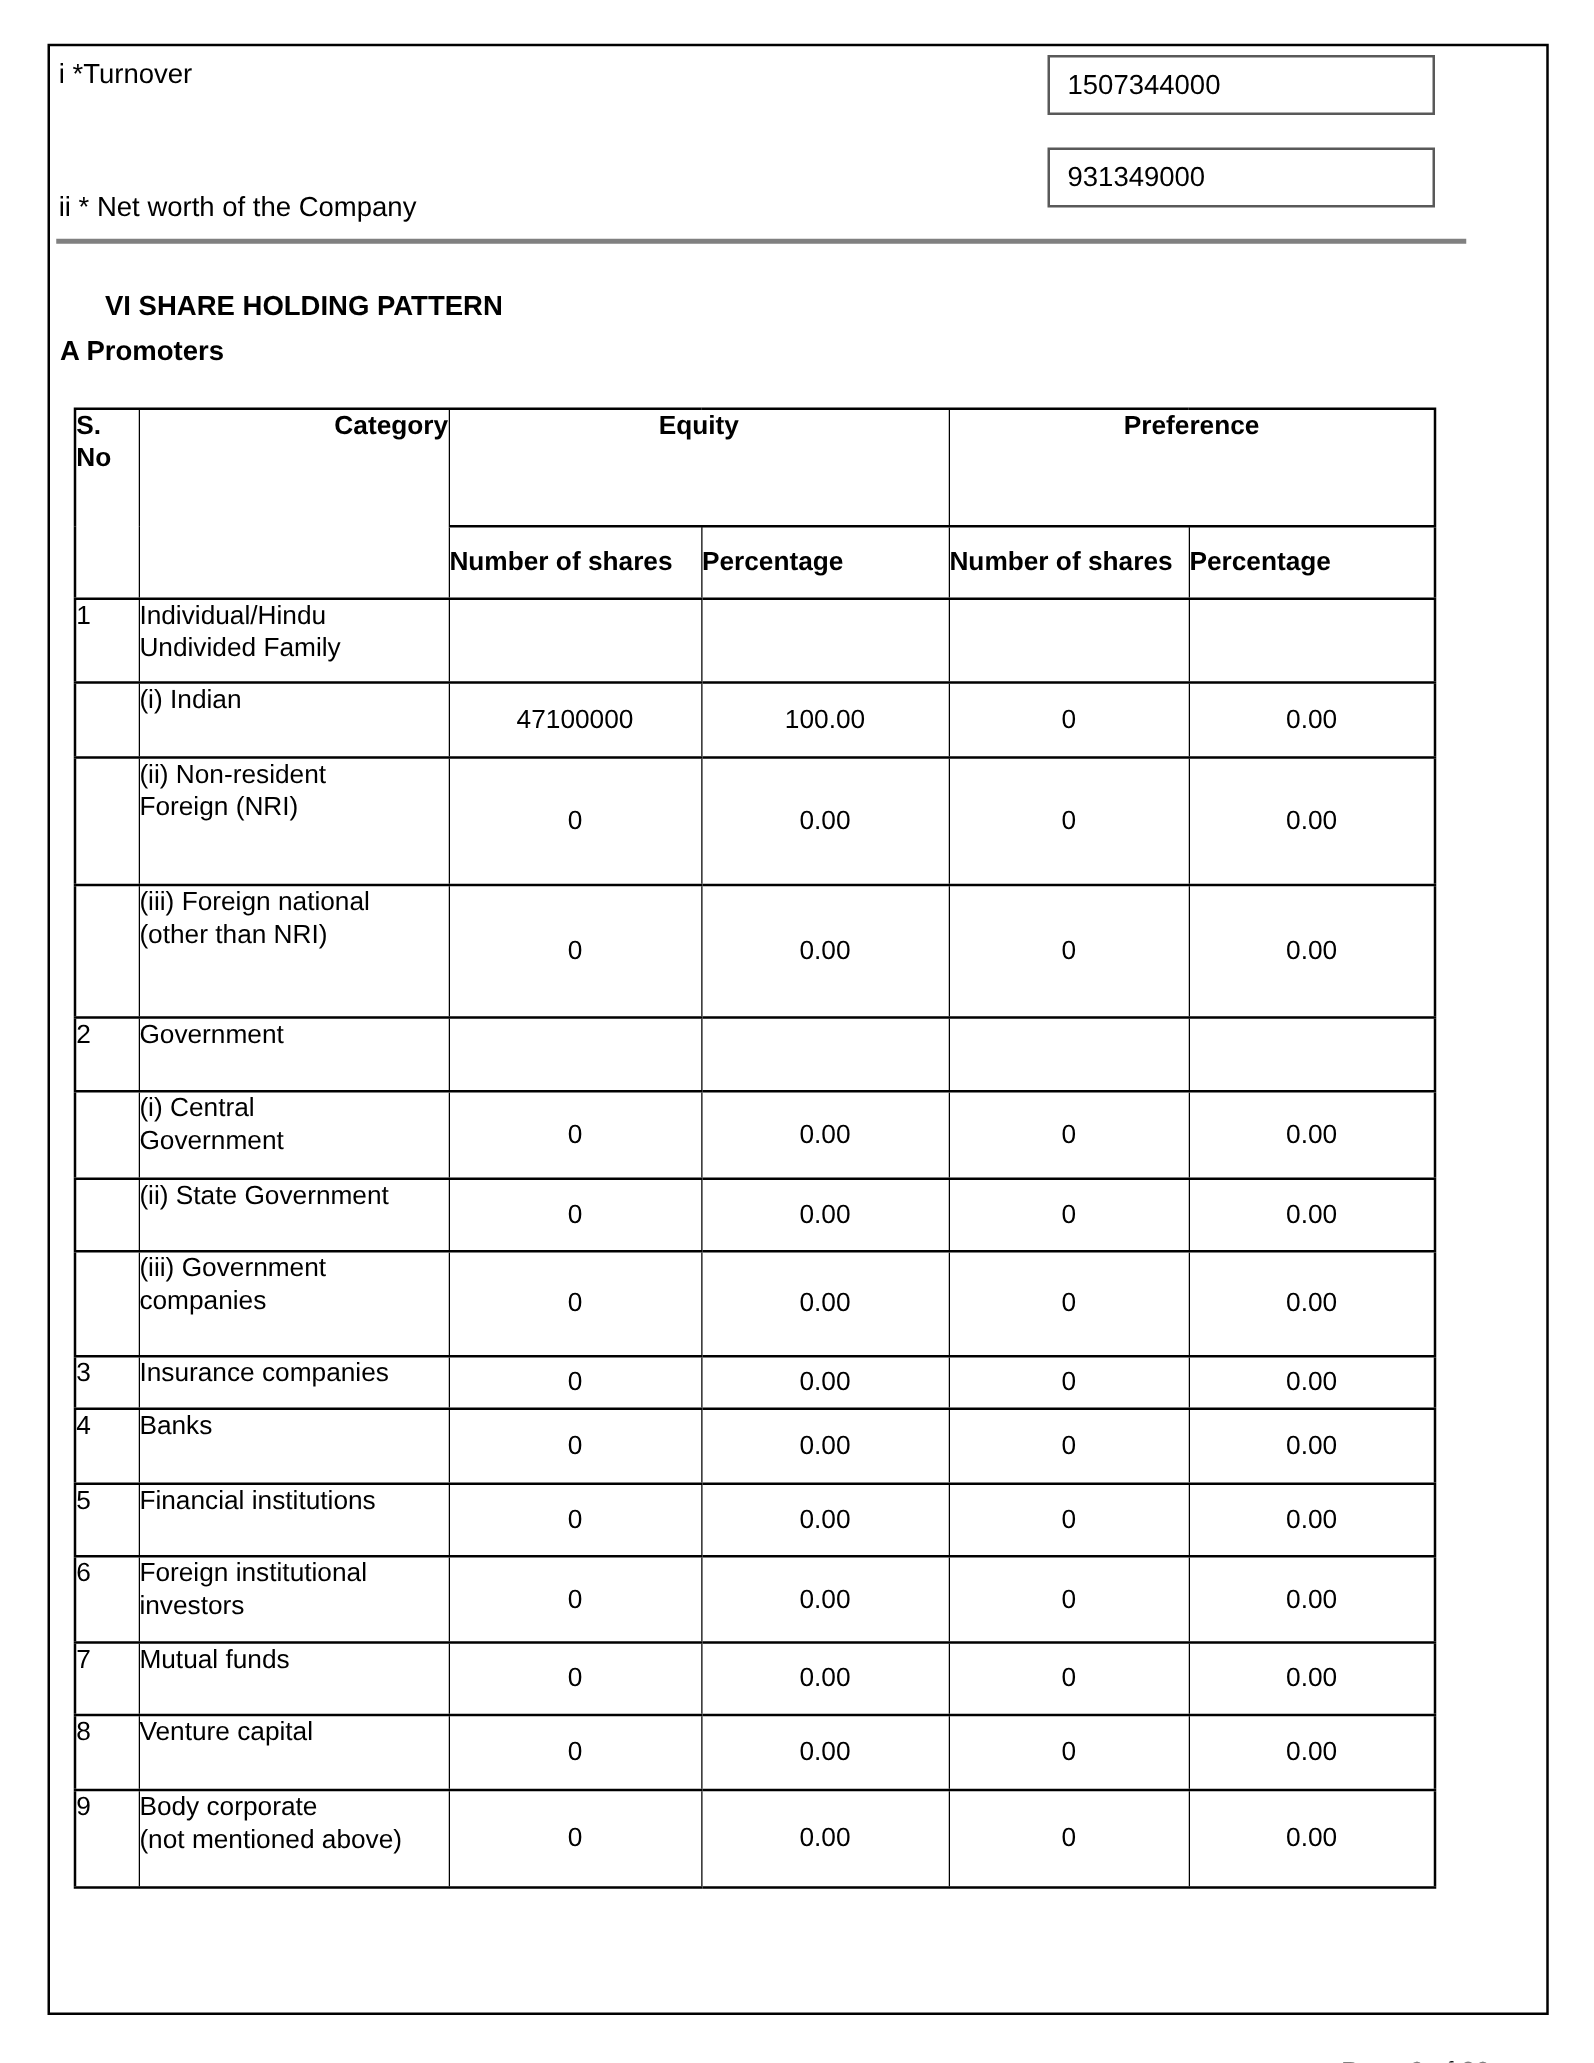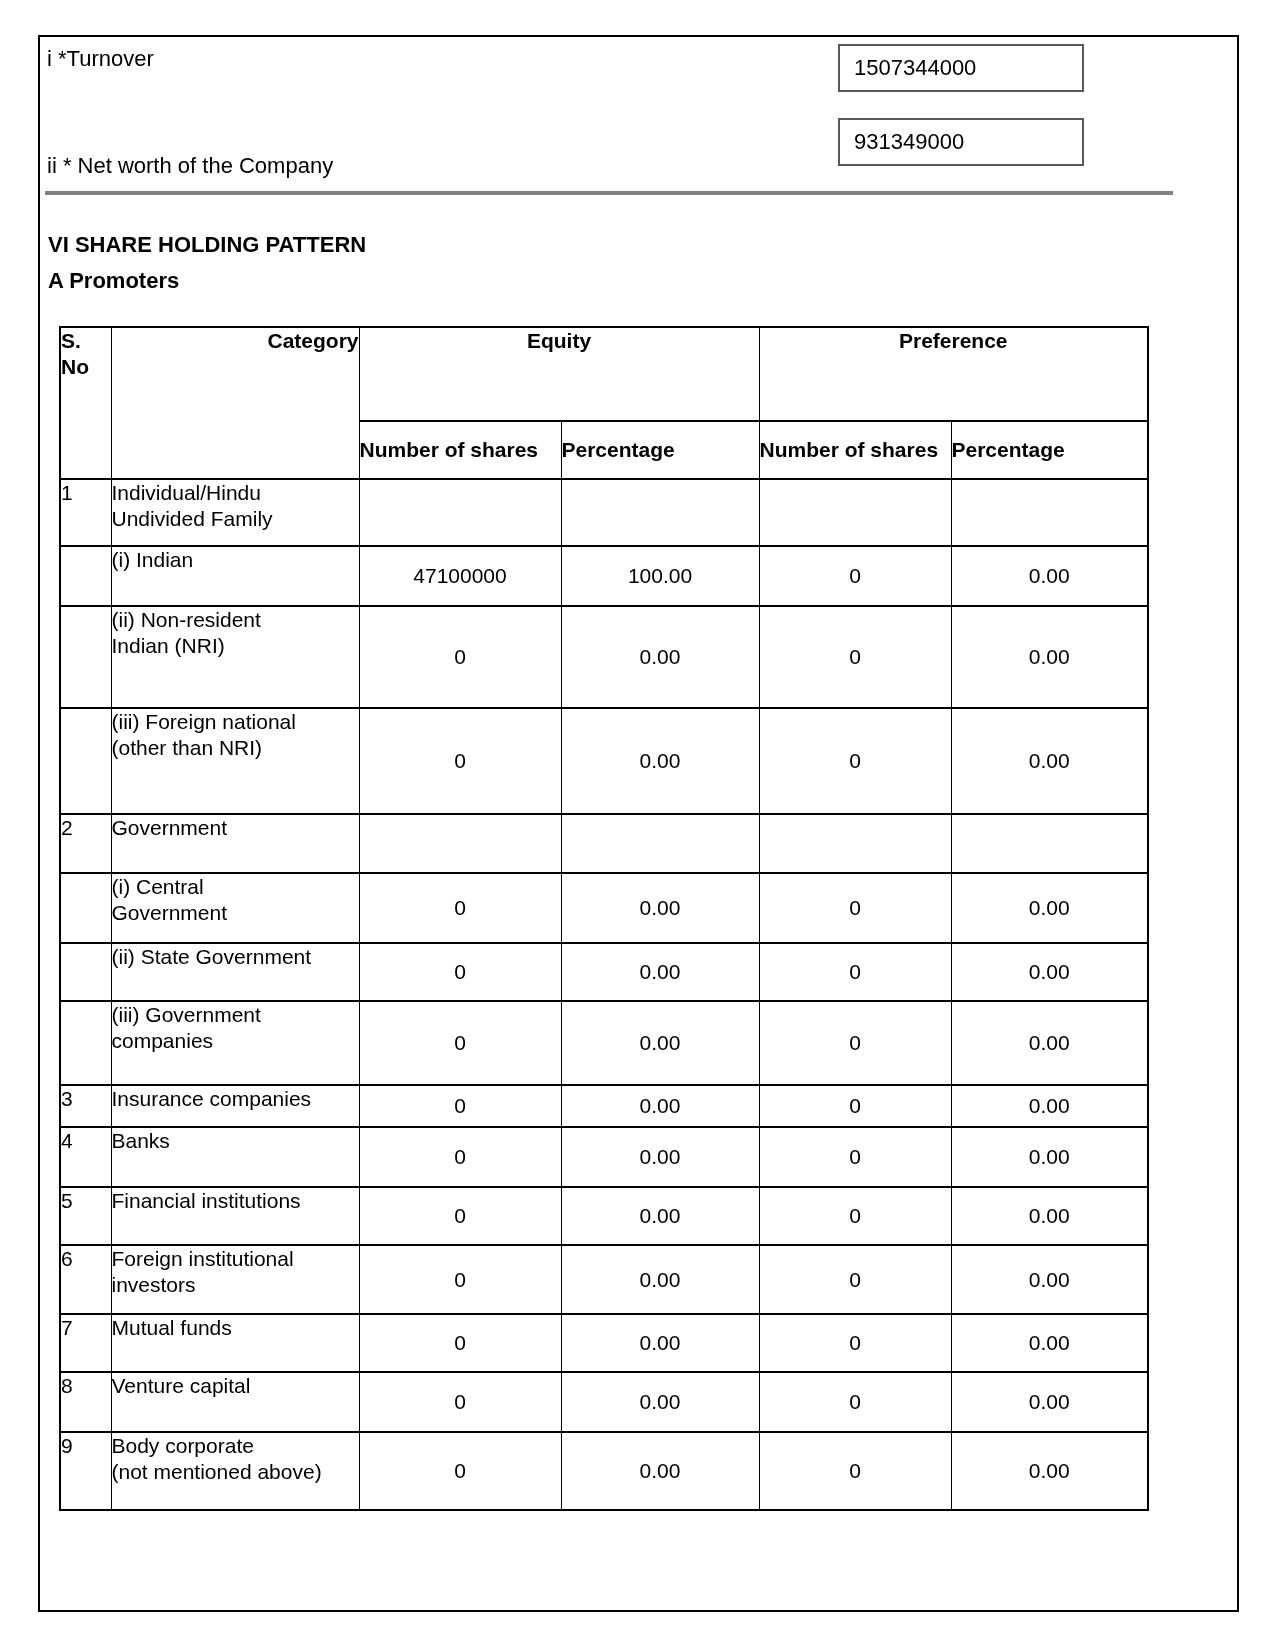--- a/index.html
+++ b/index.html
@@ -14,33 +14,33 @@
   .page-border {
     left:38px; top:35px; width:1201px; height:1577px;
     border:2px solid #000; box-sizing:border-box;
   }
 
   .field-label { font-size:22px; line-height:26px; white-space:pre-line; }
   #label-turnover { left:47px; top:46px; }
   #label-networth { left:47px; top:117px;margin-top:36px; }
 
   .field-input {
-    position:absolute; left:838px; width:246px; height:48px;
+    position:absolute; left:838px; width:310px; height:48px;
     box-sizing:border-box; border:2px solid #595959; border-radius:0;
     background:#fff; color:#000;
     font-family:"Liberation Sans", sans-serif; font-size:22px;
     padding:0 4px 0 14px; outline:none;
   }
   #input-turnover { top:44px; }
   #input-networth { top:118px; }
 
   .divider { left:45px; top:191px; width:1128px; height:4px; background:#808080; }
 
   .heading { left:48px; font-size:22px; font-weight:bold; line-height:26px; }
-  #section-title { top:232px; }
+  #section-title { top:232px;margin-left:36px; }
   #section-subtitle { top:268px; }
 
   table.share {
     position:absolute; left:59px; top:326px; width:1088px;
     border-collapse:collapse; table-layout:fixed;
     border:2px solid #000;
   }
   table.share th, table.share td {
     border:1.5px solid #000;
     border-top-width:2.5px; border-bottom-width:2.5px;
@@ -112,21 +112,21 @@
       <td class="sno"></td>
       <td class="cat">(i) Indian</td>
       <td class="num">47100000</td>
       <td class="num">100.00</td>
       <td class="num">0</td>
       <td class="num">0.00</td>
     </tr>
     <tr style="height:102px">
       <td class="sno"></td>
       <td class="cat">(ii) Non-resident
-Indian (NRI)</td>
+Foreign (NRI)</td>
       <td class="num">0</td>
       <td class="num">0.00</td>
       <td class="num">0</td>
       <td class="num">0.00</td>
     </tr>
     <tr style="height:106px">
       <td class="sno"></td>
       <td class="cat">(iii) Foreign national
 (other than NRI)</td>
       <td class="num">0</td>

